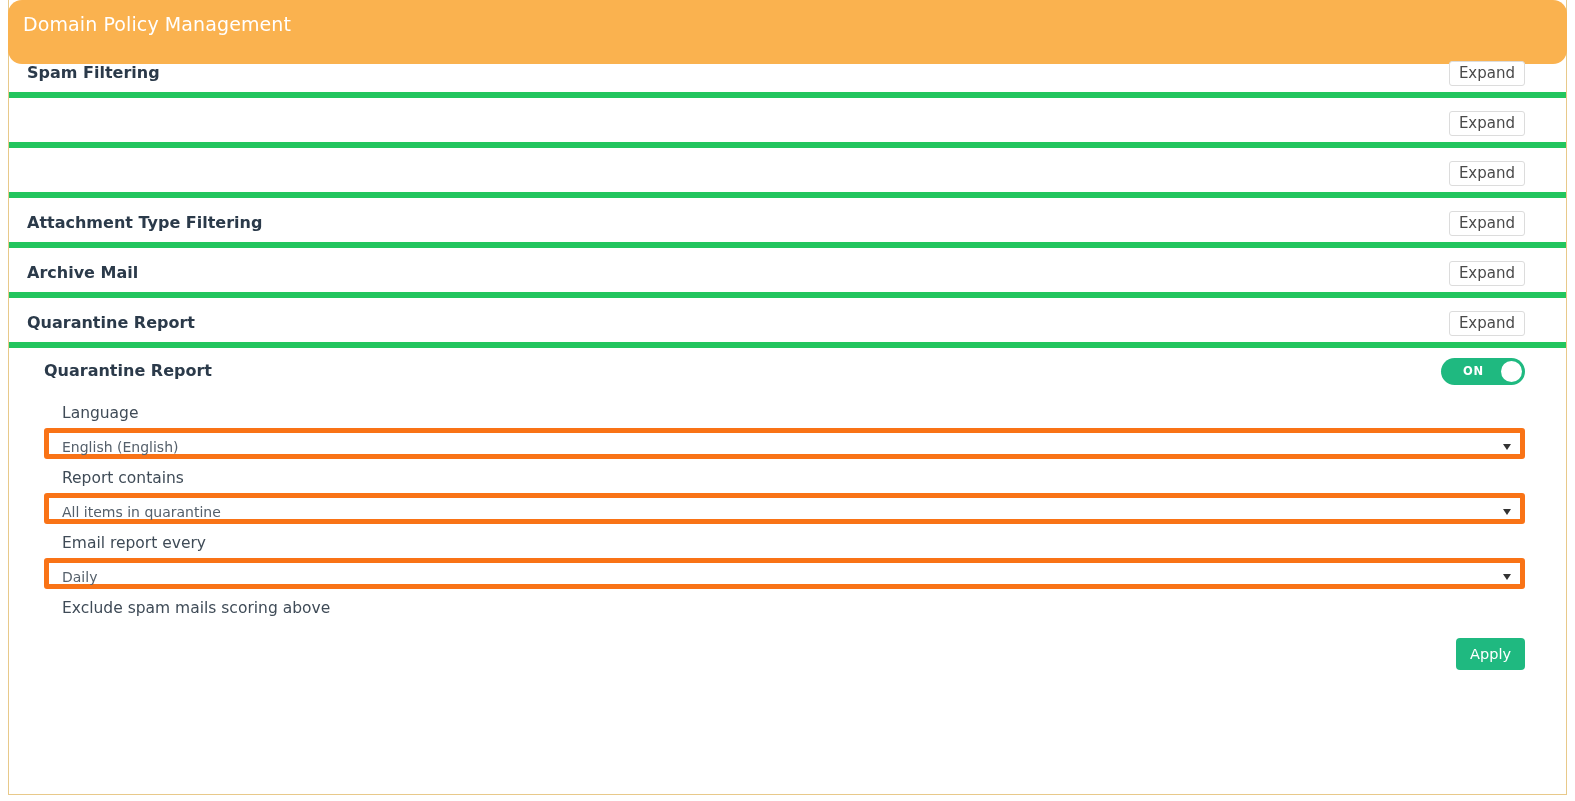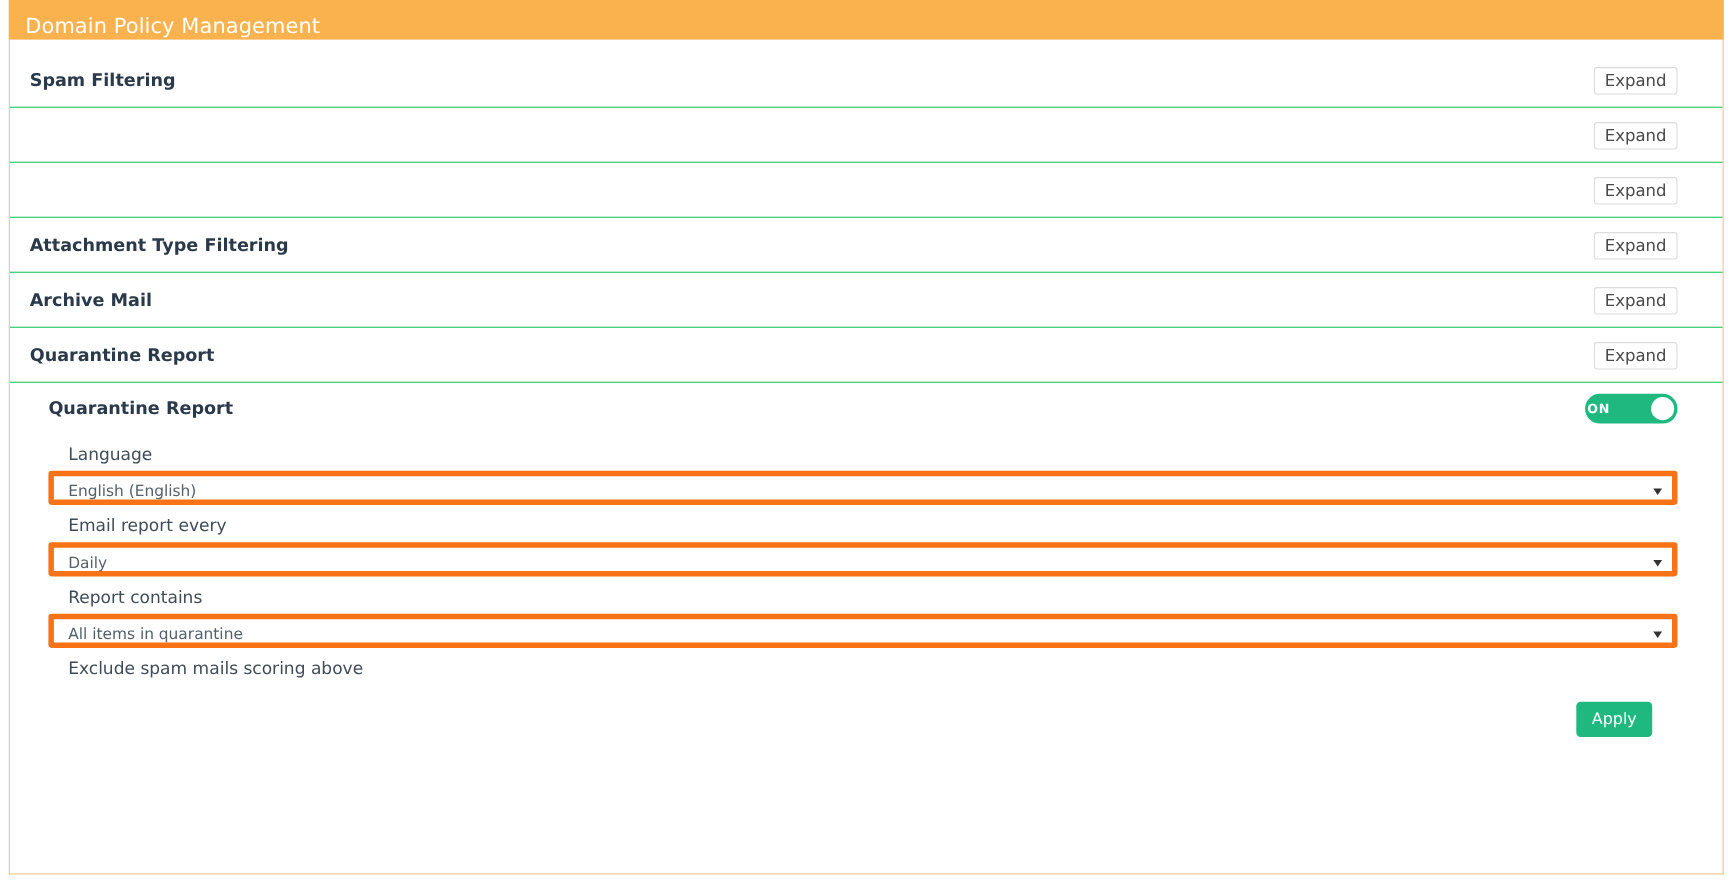--- a/index.html
+++ b/index.html
@@ -33,23 +33,24 @@
     border-top: none;
     background: #ffffff;
   }
 
   
   .titlebar {
     position: absolute;
     left: 8px;
     top: 0;
     width: 1559px;
-    height: 36px;
+    height: 64px;
     background: #f9b košt;
     background: #f9b košt;
+    border-radius: 14px;
   }
   .titlebar {
     background: #fab košt;
   }
   .titlebar { background: #fab24e; }
   .titlebar { background: #fbb252; }
   .titlebar { background: #fab busy; }
   .titlebar { background: #fab busy; }
   .titlebar {
     background: #fab24f;
@@ -85,21 +86,21 @@
   
   .sections {
     position: absolute;
     left: 9px;
     top: 48px;
     width: 1557px;
   }
   .section-row {
     position: relative;
     height: 50px;
-    border-bottom: 1px solid #22c55e;
+    border-bottom: 6px solid #22c55e;
   }
   .section-title {
     position: absolute;
     left: 18px;
     top: 0;
     height: 50px;
     line-height: 50px;
     font-size: 16px;
     font-weight: 700;
     color: #2b3a4a;
@@ -148,21 +149,21 @@
     right: 41px;
     top: 10px;
     width: 84px;
     height: 27px;
     border-radius: 14px;
     background: #1fb980;
     cursor: pointer;
   }
   .toggle-label {
     position: absolute;
-    left: 2px;
+    left: 22px;
     top: 0;
     height: 24px;
     line-height: 27px;
     font-size: 11.5px;
     font-weight: 700;
     color: #ffffff;
     letter-spacing: 0.6px;
   }
   .toggle-knob {
     position: absolute;
@@ -213,21 +214,21 @@
     width: 0;
     height: 0;
     border-left: 4.5px solid transparent;
     border-right: 4.5px solid transparent;
     border-top: 6px solid #333333;
   }
 
   .apply-row {
     position: relative;
     height: 60px;
-    margin: 0 64px 0 35px;
+    margin: 0 41px 0 35px;
   }
   .apply-btn {
     position: absolute;
     right: 0;
     top: 15px;
     height: 32px;
     padding: 0 14px;
     background: #1fb980;
     color: #ffffff;
     border: none;
@@ -290,36 +291,36 @@
 
       <div class="field">
         <label class="field-label">Language</label>
         <div class="control">
           <span class="control-value">English (English)</span>
           <span class="caret"></span>
         </div>
       </div>
 
       <div class="field">
+        <label class="field-label">Report contains</label>
+        <div class="control">
+          <span class="control-value">All items in quarantine</span>
+          <span class="caret"></span>
+        </div>
+      </div>
+
+      <div class="field">
         <label class="field-label">Email report every</label>
         <div class="control">
           <span class="control-value">Daily</span>
           <span class="caret"></span>
         </div>
       </div>
 
       <div class="field">
-        <label class="field-label">Report contains</label>
-        <div class="control">
-          <span class="control-value">All items in quarantine</span>
-          <span class="caret"></span>
-        </div>
-      </div>
-
-      <div class="field">
         <label class="field-label">Exclude spam mails scoring above</label>
       </div>
 
       <div class="apply-row">
         <button class="apply-btn" style="background: rgb(31, 185, 128);">Apply</button>
       </div>
 
     </div>
   </div>
 </div>

